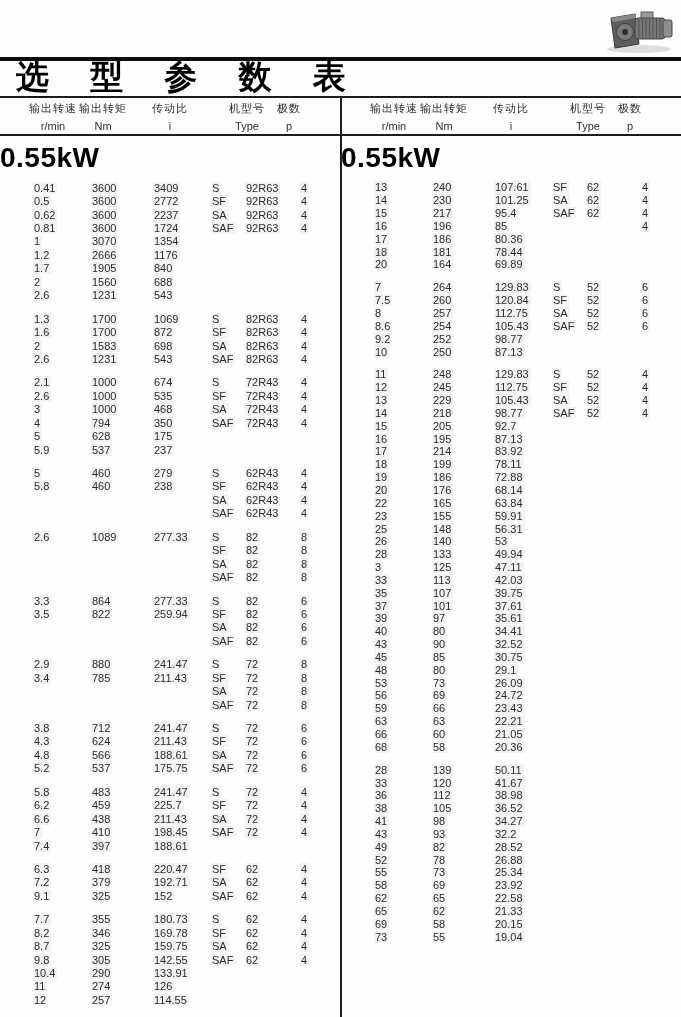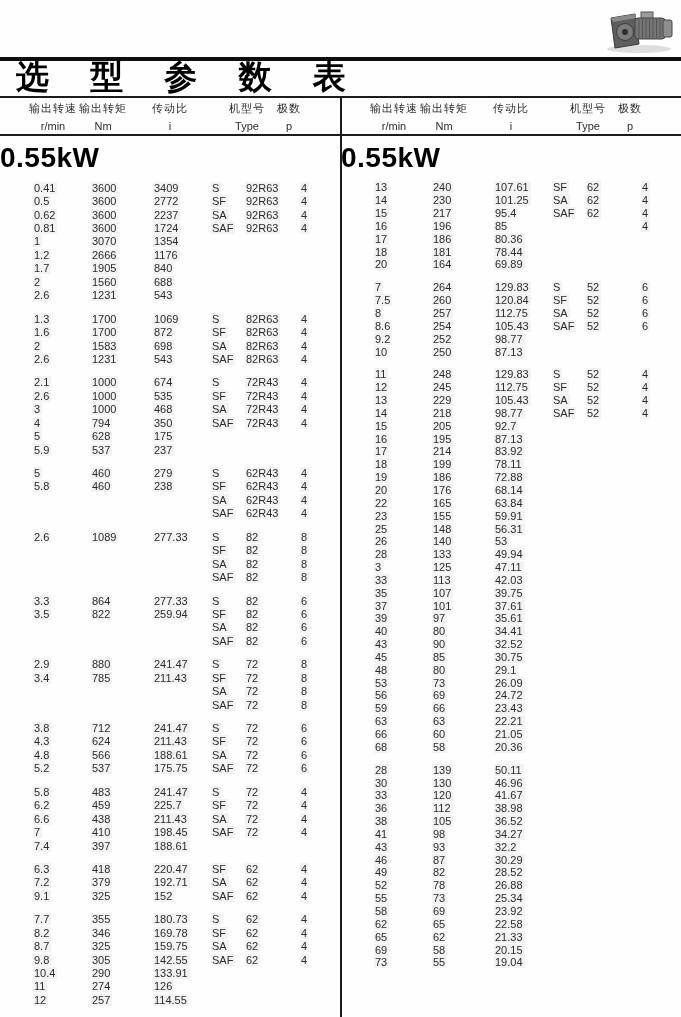--- a/index.html
+++ b/index.html
@@ -938,28 +938,20 @@
       <div class="group">
         <div class="row">
           <span class="c c0"><span class="v">28</span></span>
           <span class="c c1"><span class="v">139</span></span>
           <span class="c c2"><span class="v">50.11</span></span>
           <span class="c c3"></span>
           <span class="c c4"></span>
           <span class="c c5"></span>
         </div>
         <div class="row">
-          <span class="c c0"><span class="v">30</span></span>
-          <span class="c c1"><span class="v">130</span></span>
-          <span class="c c2"><span class="v">46.96</span></span>
-          <span class="c c3"></span>
-          <span class="c c4"></span>
-          <span class="c c5"></span>
-        </div>
-        <div class="row">
           <span class="c c0"><span class="v">33</span></span>
           <span class="c c1"><span class="v">120</span></span>
           <span class="c c2"><span class="v">41.67</span></span>
           <span class="c c3"></span>
           <span class="c c4"></span>
           <span class="c c5"></span>
         </div>
         <div class="row">
           <span class="c c0"><span class="v">36</span></span>
           <span class="c c1"><span class="v">112</span></span>
@@ -986,28 +978,20 @@
         </div>
         <div class="row">
           <span class="c c0"><span class="v">43</span></span>
           <span class="c c1"><span class="v">93</span></span>
           <span class="c c2"><span class="v">32.2</span></span>
           <span class="c c3"></span>
           <span class="c c4"></span>
           <span class="c c5"></span>
         </div>
         <div class="row">
-          <span class="c c0"><span class="v">46</span></span>
-          <span class="c c1"><span class="v">87</span></span>
-          <span class="c c2"><span class="v">30.29</span></span>
-          <span class="c c3"></span>
-          <span class="c c4"></span>
-          <span class="c c5"></span>
-        </div>
-        <div class="row">
           <span class="c c0"><span class="v">49</span></span>
           <span class="c c1"><span class="v">82</span></span>
           <span class="c c2"><span class="v">28.52</span></span>
           <span class="c c3"></span>
           <span class="c c4"></span>
           <span class="c c5"></span>
         </div>
         <div class="row">
           <span class="c c0"><span class="v">52</span></span>
           <span class="c c1"><span class="v">78</span></span>

